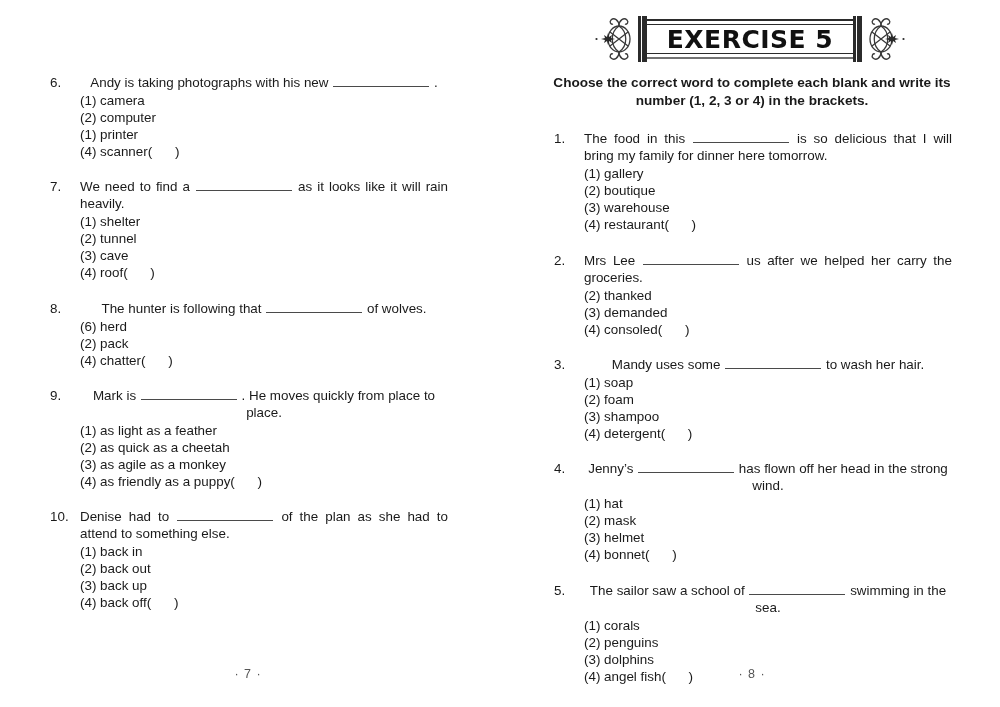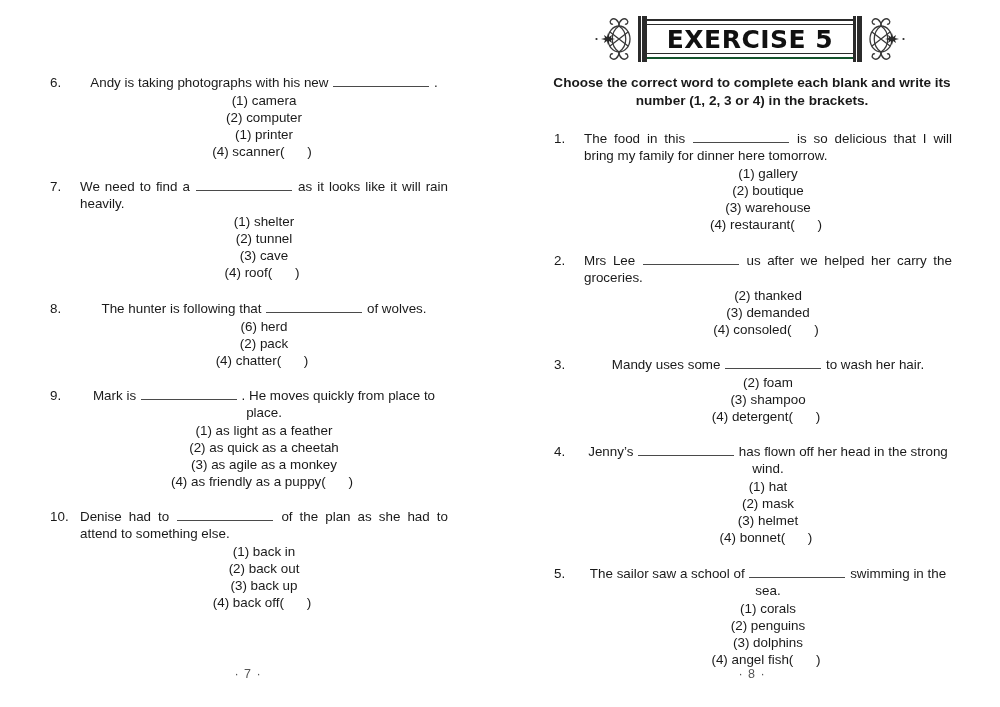--- a/index.html
+++ b/index.html
@@ -47,21 +47,21 @@
     flex: 0 0 auto;
     background:
       linear-gradient(to right,
         #2b2b2b 0 3px,
         #ffffff 3px 4px,
         #2b2b2b 4px 9px);
   }
   .banner-center {
     height: 40px;
     border-top: 2px solid #2b2b2b;
-    border-bottom: 2px solid #14532d;
+    border-bottom: 2px solid #737373;
     box-shadow: inset 0 3px 0 0 #ffffff, inset 0 -3px 0 0 #ffffff,
                 inset 0 4px 0 0 #2b2b2b, inset 0 -4px 0 0 #2b2b2b;
     display: flex;
     align-items: center;
     justify-content: center;
     padding: 0 20px;
     box-sizing: border-box;
   }
   .banner-title {
     font-family: "DejaVu Sans", "Liberation Sans", sans-serif;
@@ -120,21 +120,21 @@
     margin: 0 1px;
   }
 
   .options {
     margin-top: 1px;
     padding-left: 32px;
   }
   .opt-row {
     display: flex;
     align-items: baseline;
-    justify-content: center;
+    justify-content: flex-start;
   }
   .opt-text { white-space: nowrap; }
   .brackets {
     font-size: 13.6px;
     letter-spacing: 0;
     white-space: pre;
     padding-right: 4px;
   }
 
   
@@ -349,20 +349,23 @@
           </div>
         </div>
       </div>
       <div class="q">
         <div class="q-head">
           <span class="q-num">3.</span>
           <span class="q-stem single"><span>Mandy uses some</span> <span class="blank"></span> <span>to wash her hair.</span></span>
         </div>
         <div class="options">
           <div class="opt-row">
+            <span class="opt-text">(1) soap</span>
+          </div>
+          <div class="opt-row">
             <span class="opt-text">(2) foam</span>
           </div>
           <div class="opt-row">
             <span class="opt-text">(3) shampoo</span>
           </div>
           <div class="opt-row">
             <span class="opt-text">(4) detergent</span>
             <span class="brackets">(      )</span>
           </div>
         </div>

